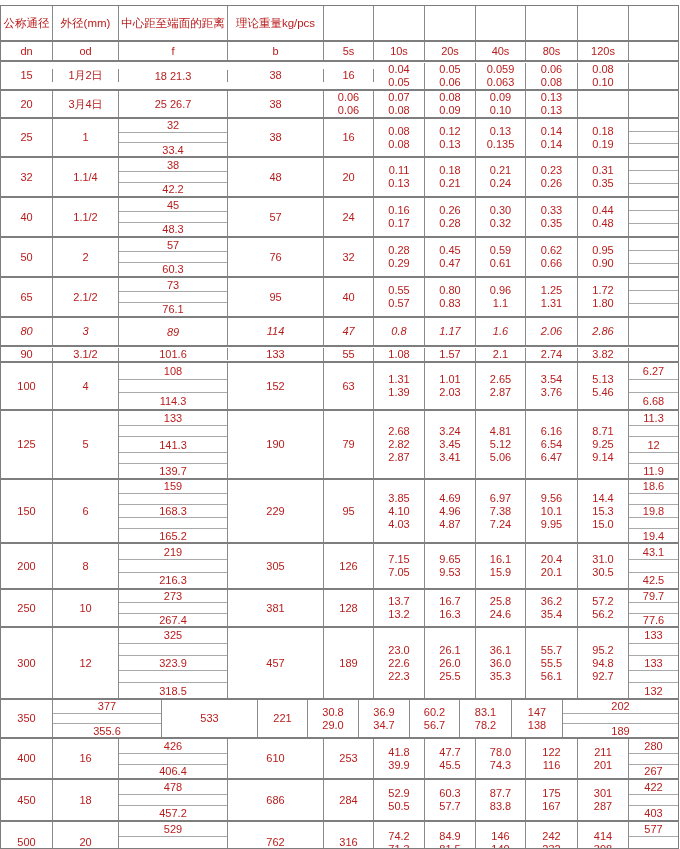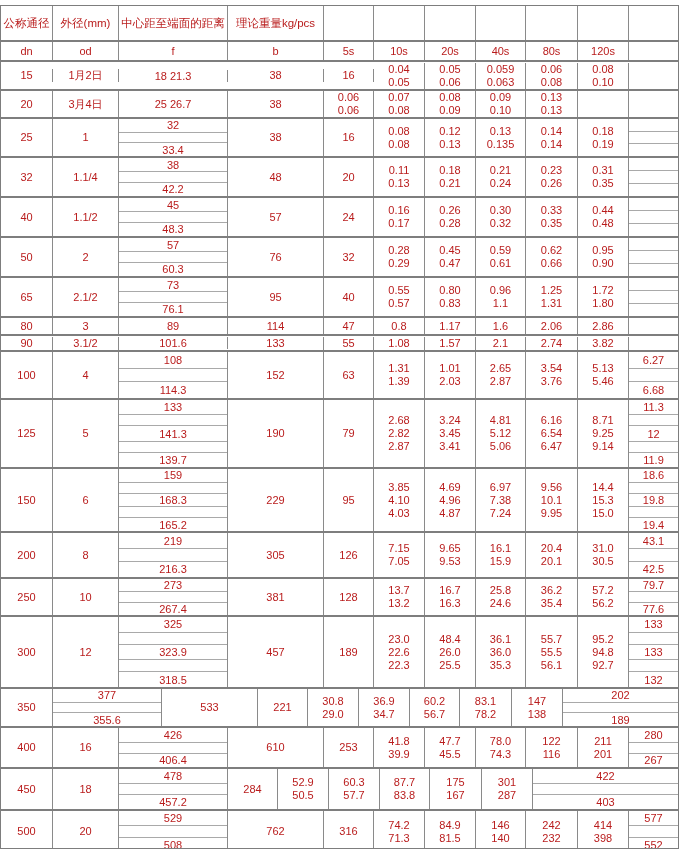--- a/index.html
+++ b/index.html
@@ -398,21 +398,21 @@
           <div class="c c9">
             <div class="txt">1.72
 1.80</div>
           </div>
           <div class="c c10 parts">
             <div class="part gap"></div>
             <div class="part gap"></div>
             <div class="part gap"></div>
           </div>
         </div>
-        <div class="row" style="height: 18px;">
+        <div class="row" style="height: 29px; font-style: italic;">
           <div class="c c0">
             <div class="txt">80</div>
           </div>
           <div class="c c1">
             <div class="txt">3</div>
           </div>
           <div class="c c2 parts">
             <div class="part val">89</div>
           </div>
           <div class="c c3">
@@ -732,21 +732,21 @@
           </div>
           <div class="c c4">
             <div class="txt">189</div>
           </div>
           <div class="c c5">
             <div class="txt">23.0
 22.6
 22.3</div>
           </div>
           <div class="c c6">
-            <div class="txt">48.4
+            <div class="txt">26.1
 26.0
 25.5</div>
           </div>
           <div class="c c7">
             <div class="txt">36.1
 36.0
 35.3</div>
           </div>
           <div class="c c8">
             <div class="txt">55.7
@@ -855,20 +855,23 @@
           <div class="c c0">
             <div class="txt">450</div>
           </div>
           <div class="c c1">
             <div class="txt">18</div>
           </div>
           <div class="c c2 parts">
             <div class="part val">478</div>
             <div class="part gap"></div>
             <div class="part val">457.2</div>
+          </div>
+          <div class="c c3">
+            <div class="txt">686</div>
           </div>
           <div class="c c4">
             <div class="txt">284</div>
           </div>
           <div class="c c5">
             <div class="txt">52.9
 50.5</div>
           </div>
           <div class="c c6">
             <div class="txt">60.3

